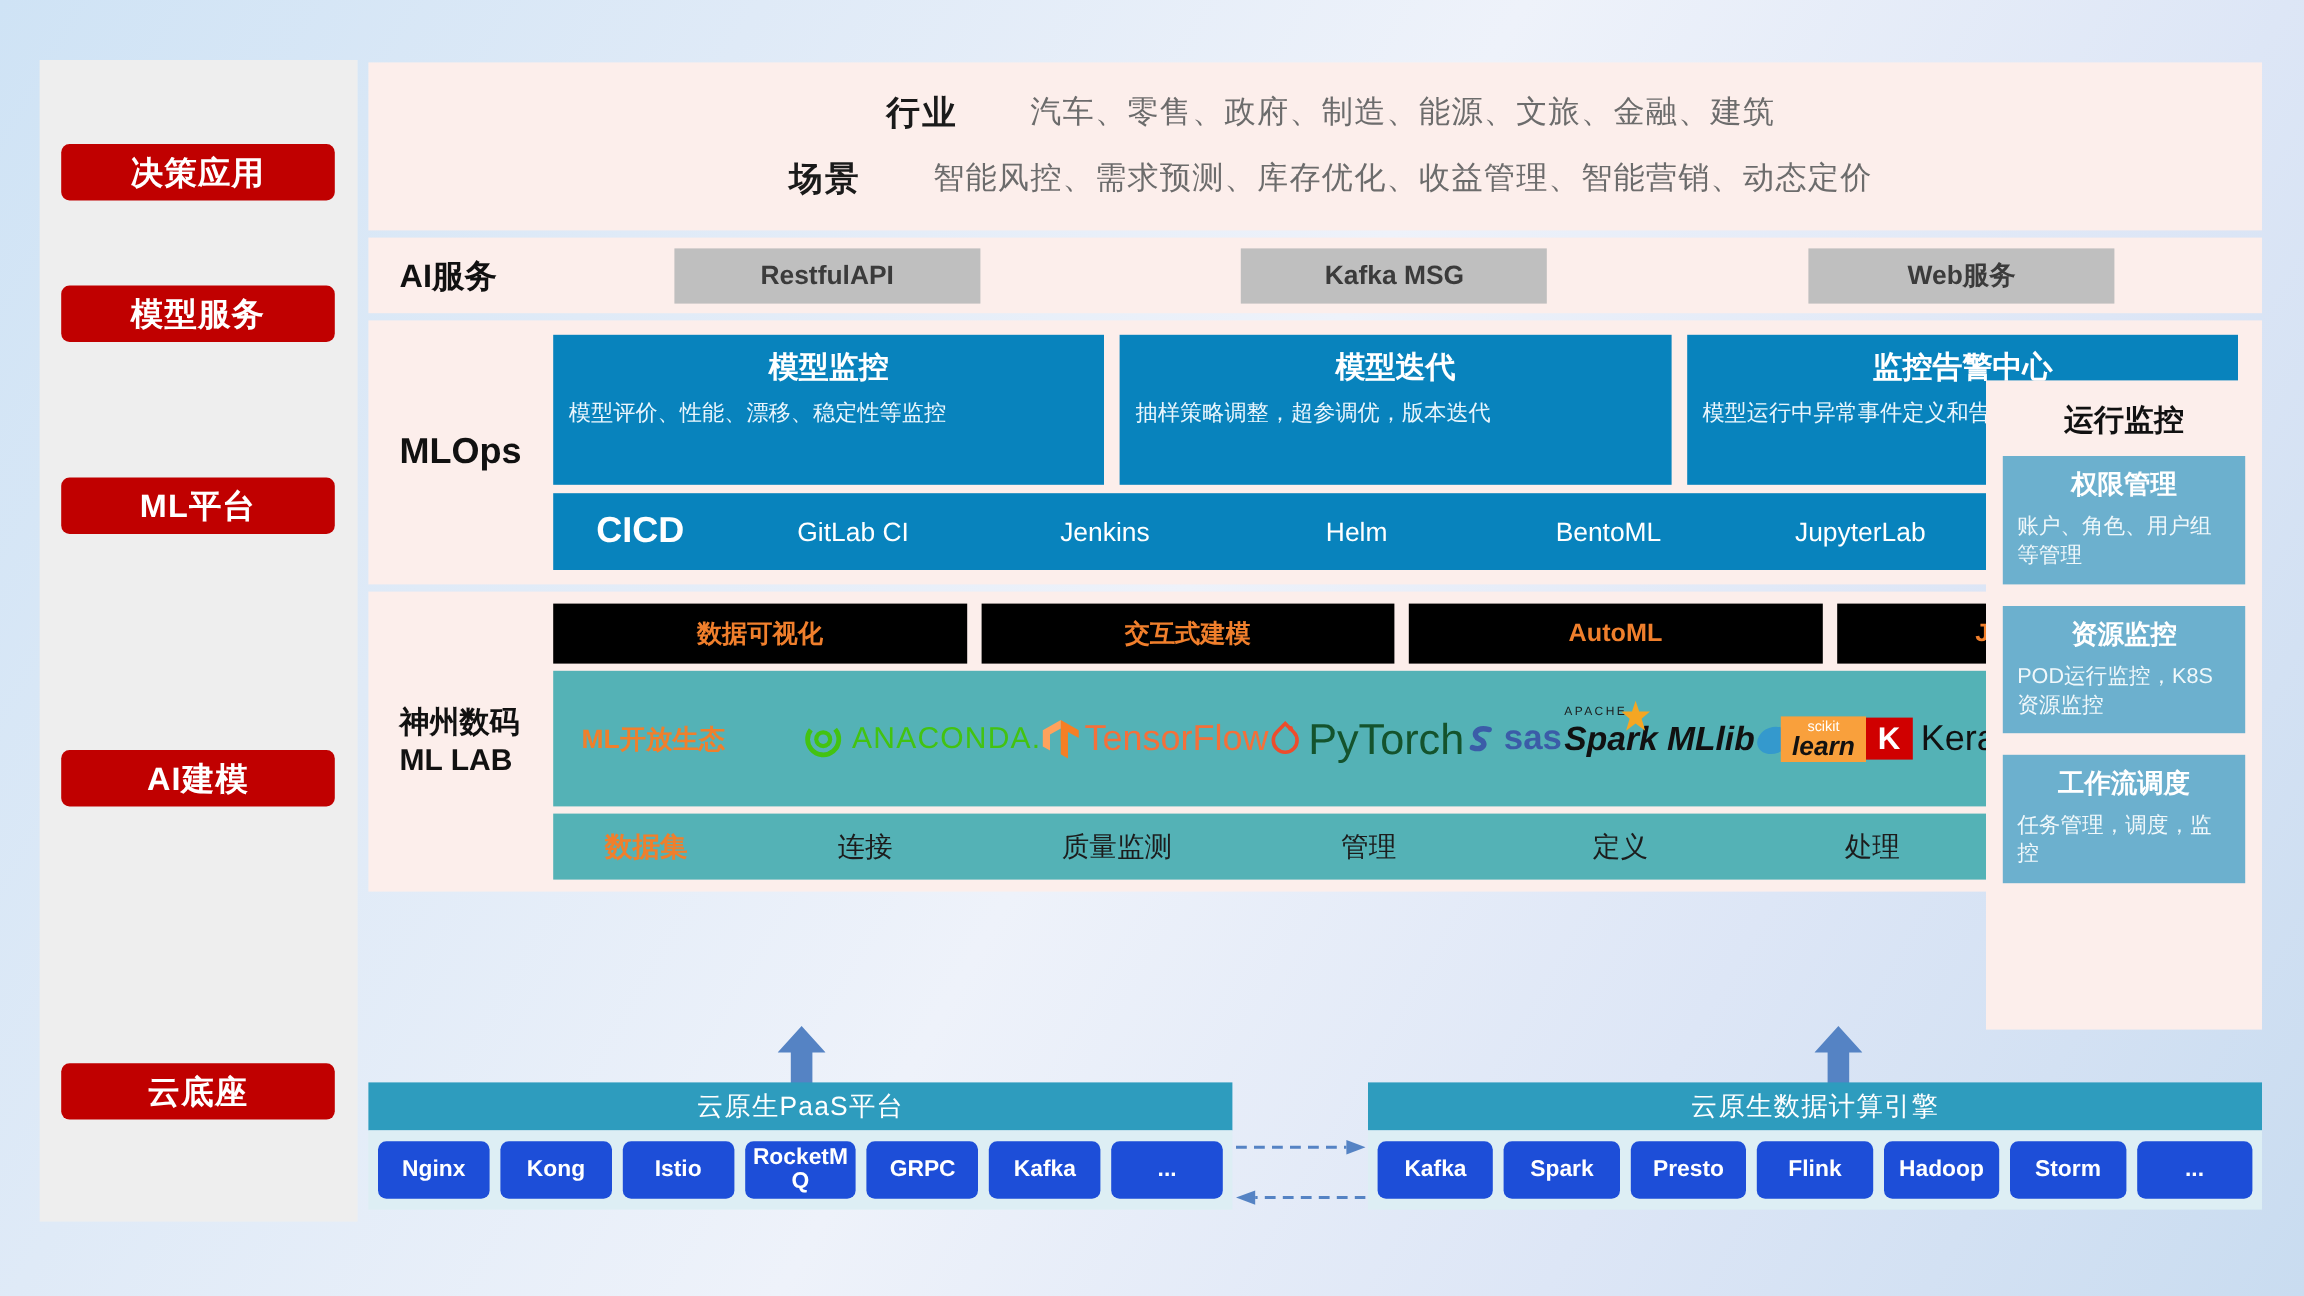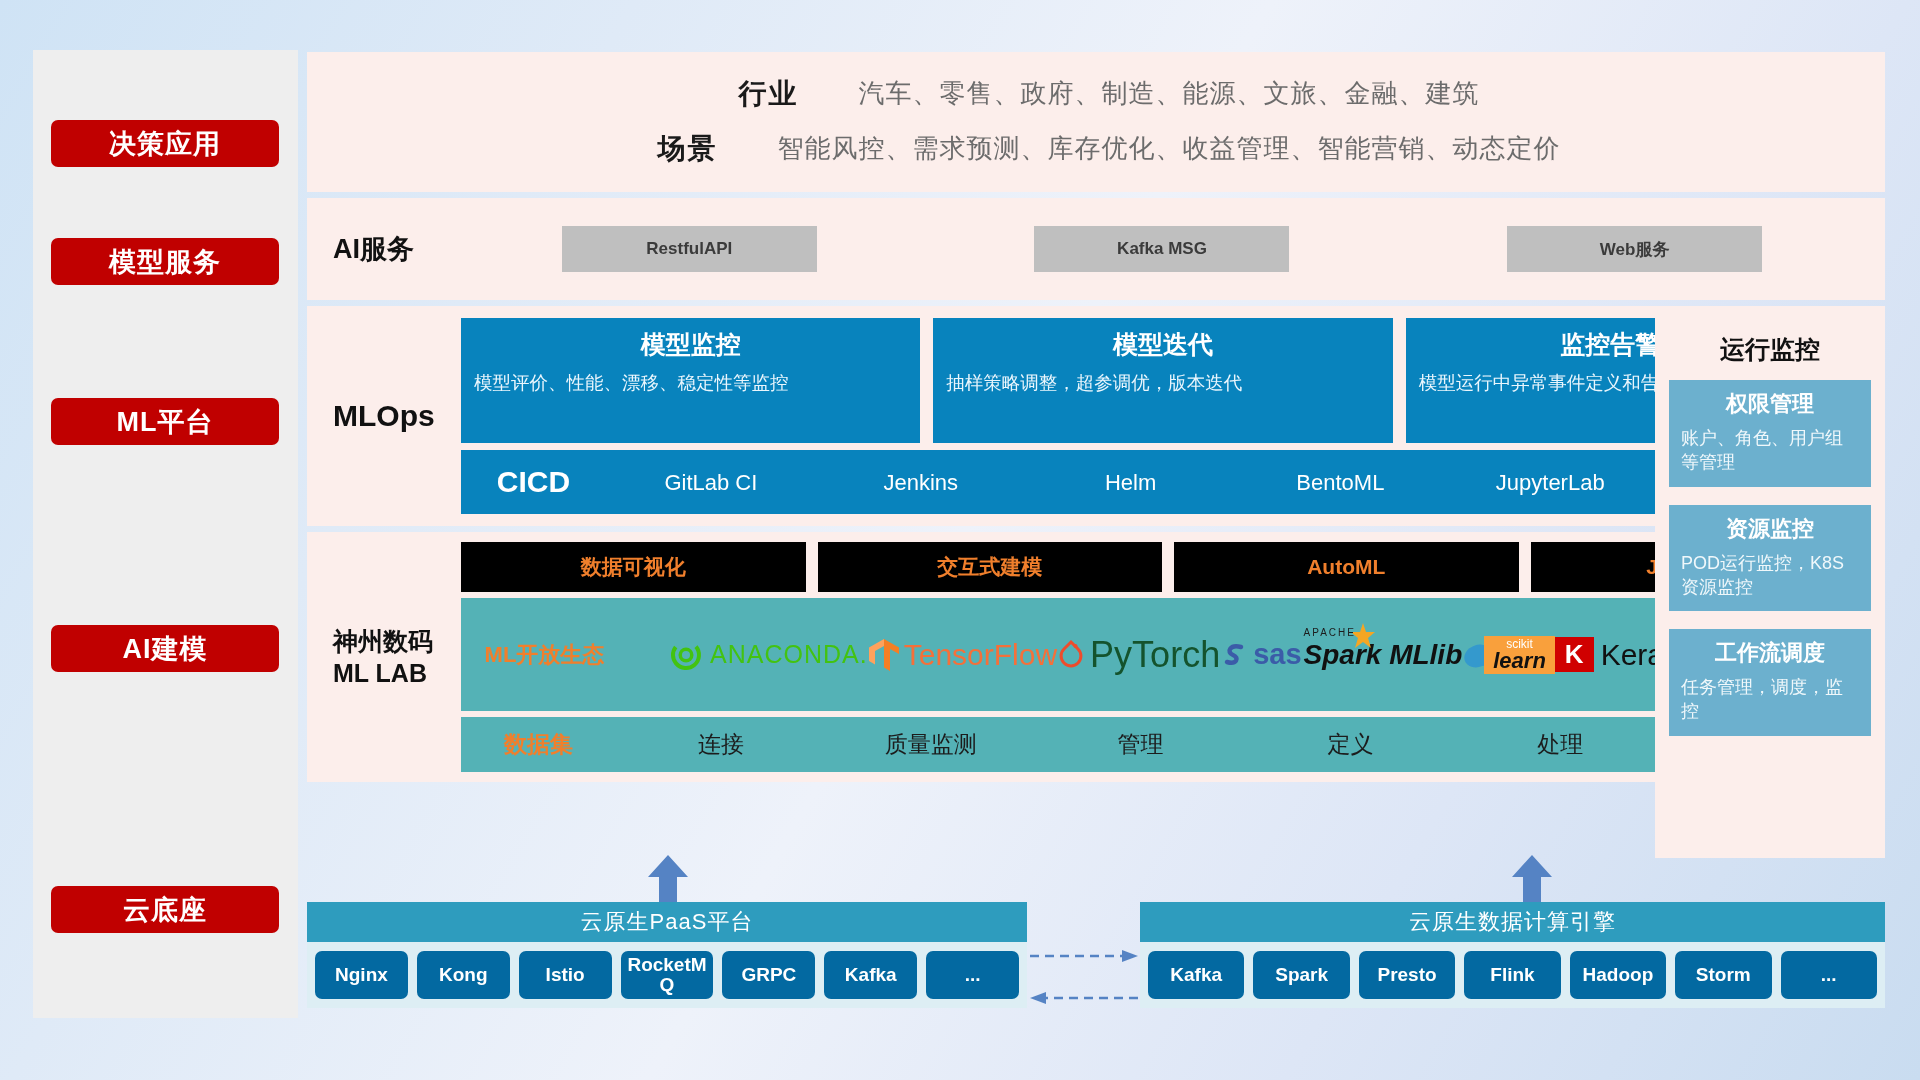--- a/index.html
+++ b/index.html
@@ -35,26 +35,26 @@
   
   #band-apps{ height:140px; padding:14px 0 0 26px; }
   .kv-row{ display:flex; align-items:center; height:55px;justify-content:center; }
   .kv-key{
     width:120px; font-size:28px; font-weight:bold; color:#1a1a1a;
     letter-spacing:2px;
   }
   .kv-val{ font-size:26px; color:#6c6c6c; letter-spacing:1px; }
 
   
-  #band-svc{ height:102px; display:flex; align-items:center; padding-left:26px; }
+  #band-svc{ height:63px; display:flex; align-items:center; padding-left:26px; }
   .svc-label{ width:120px; font-size:27px; font-weight:bold; color:#111; }
   .svc-items{ display:flex; flex:1; justify-content:space-around; padding-right:14px;}
   .svc-chip{
     width:255px; height:46px; background:#bfbfbf; color:#3b3b3b;
-    font-size:17px; font-weight:bold;
+    font-size:22px; font-weight:bold;
     display:flex; align-items:center; justify-content:center;
   }
 
   
   #band-mlops{ height:220px; display:flex; padding:12px 0 12px 26px; }
   #band-mlops .side-label{
     width:128px; display:flex; align-items:center;
     font-size:30px; font-weight:bold; color:#111;
   }
   .mlops-col{ flex:1; display:flex; flex-direction:column; gap:7px; padding-right:20px;}
@@ -117,21 +117,21 @@
   #cloud-left{ left:307px; top:902px; width:720px; }
   #cloud-right{ left:1140px; top:902px; width:745px; }
   .cloud-head{
     height:40px; background:#2e9cbe; color:#fff; font-size:22px;
     display:flex; align-items:center; justify-content:center; letter-spacing:1px;
   }
   .cloud-body{
     background:#ddeef4; padding:9px 8px; display:flex; gap:9px;
   }
   .cloud-chip{
-    flex:1; height:48px; background:#0369a1; border-radius:7px; color:#fff;
+    flex:1; height:48px; background:#1d4ed8; border-radius:7px; color:#fff;
     font-size:19px; font-weight:bold; line-height:1.05;
     display:flex; align-items:center; justify-content:center; text-align:center;
     padding:0 3px; word-break:break-all;
   }
   .up-arrow{ position:absolute; width:40px; height:48px; }
   .dashed-link{ position:absolute; left:1030px; top:940px; width:108px; height:70px; }
 
   .logo-svg{ display:block; }
 </style>
 </head>

